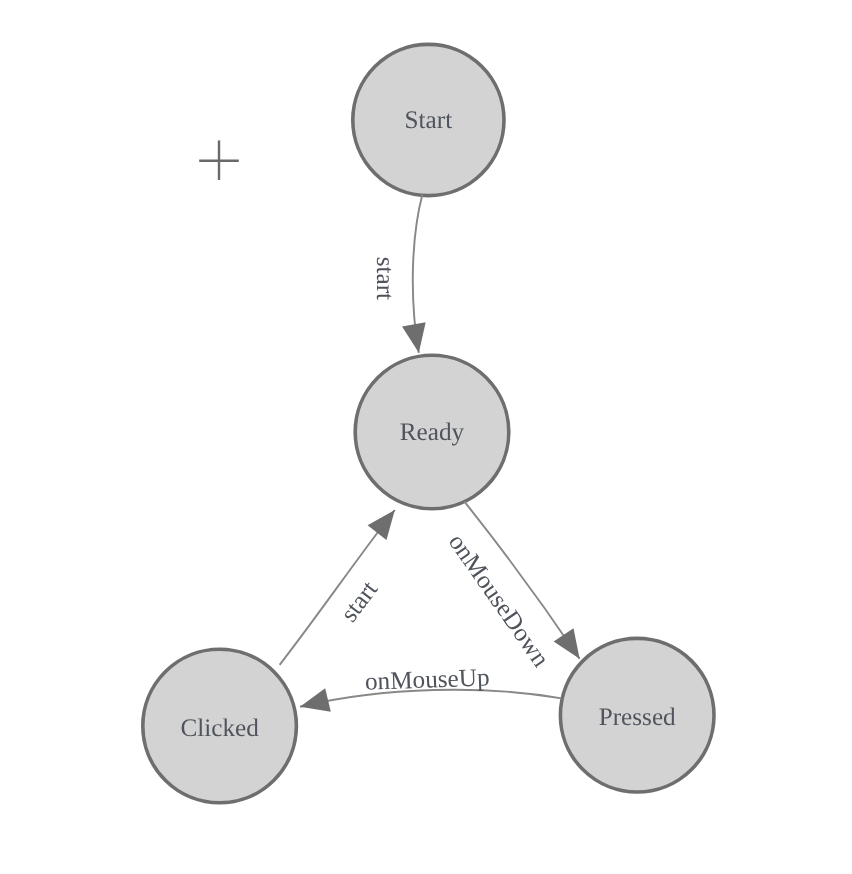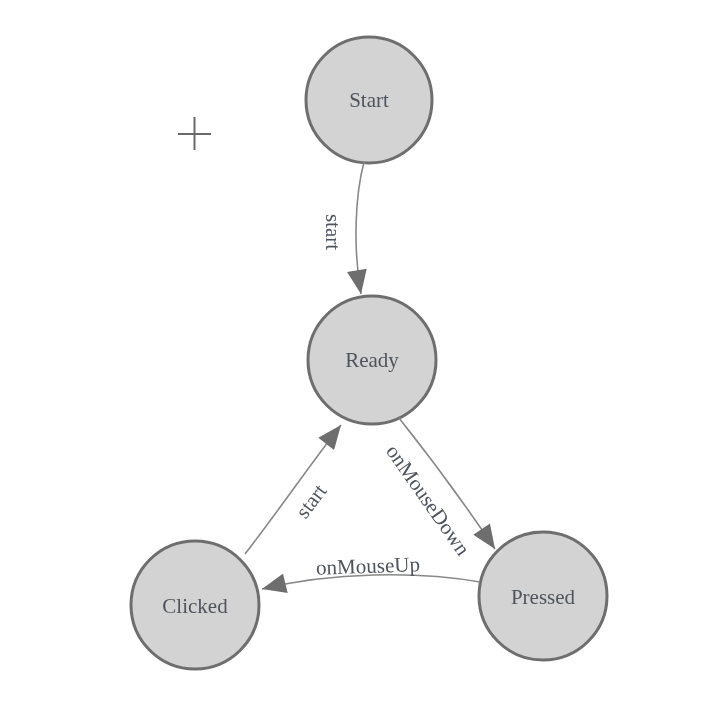--- a/index.html
+++ b/index.html
@@ -8,21 +8,20 @@
     width: 710px;
     height: 728px;
     background: #ffffff;
     overflow: hidden;
     font-family: "Liberation Serif", serif;
   }
   #paper {
     position: relative;
     width: 586px;
     height: 728px;
-    padding-left: 12px;
   }
   svg { display: block; }
   .node-circle {
     stroke-width: 3px;
     cursor: move;
   }
   .edge-path {
     fill: none;
     stroke-width: 1.6px;
     cursor: pointer;

